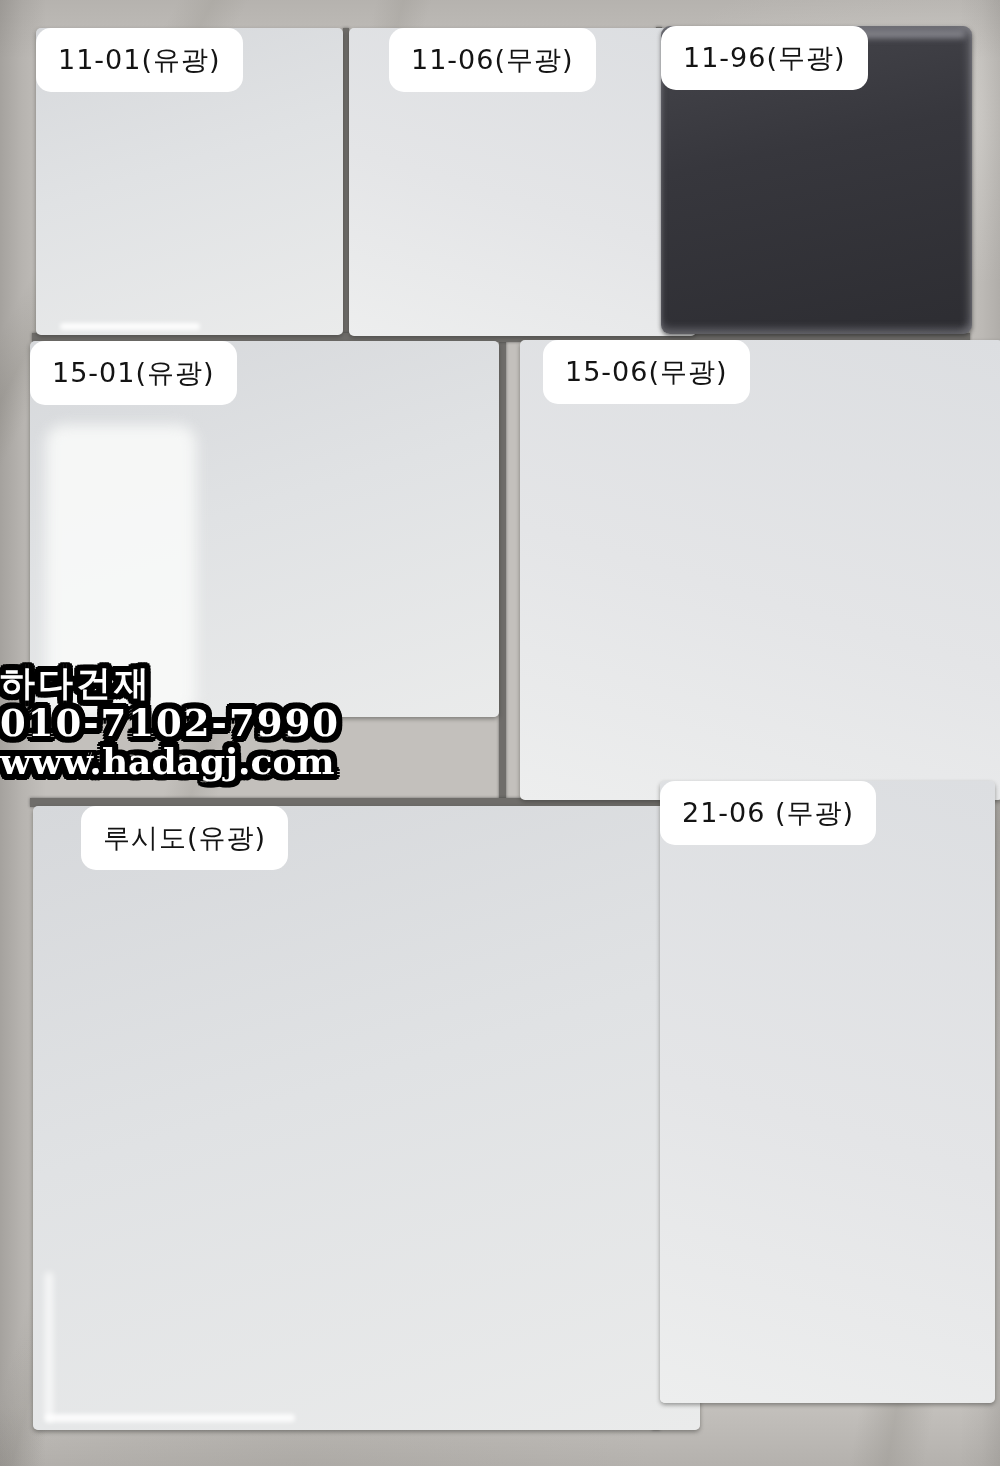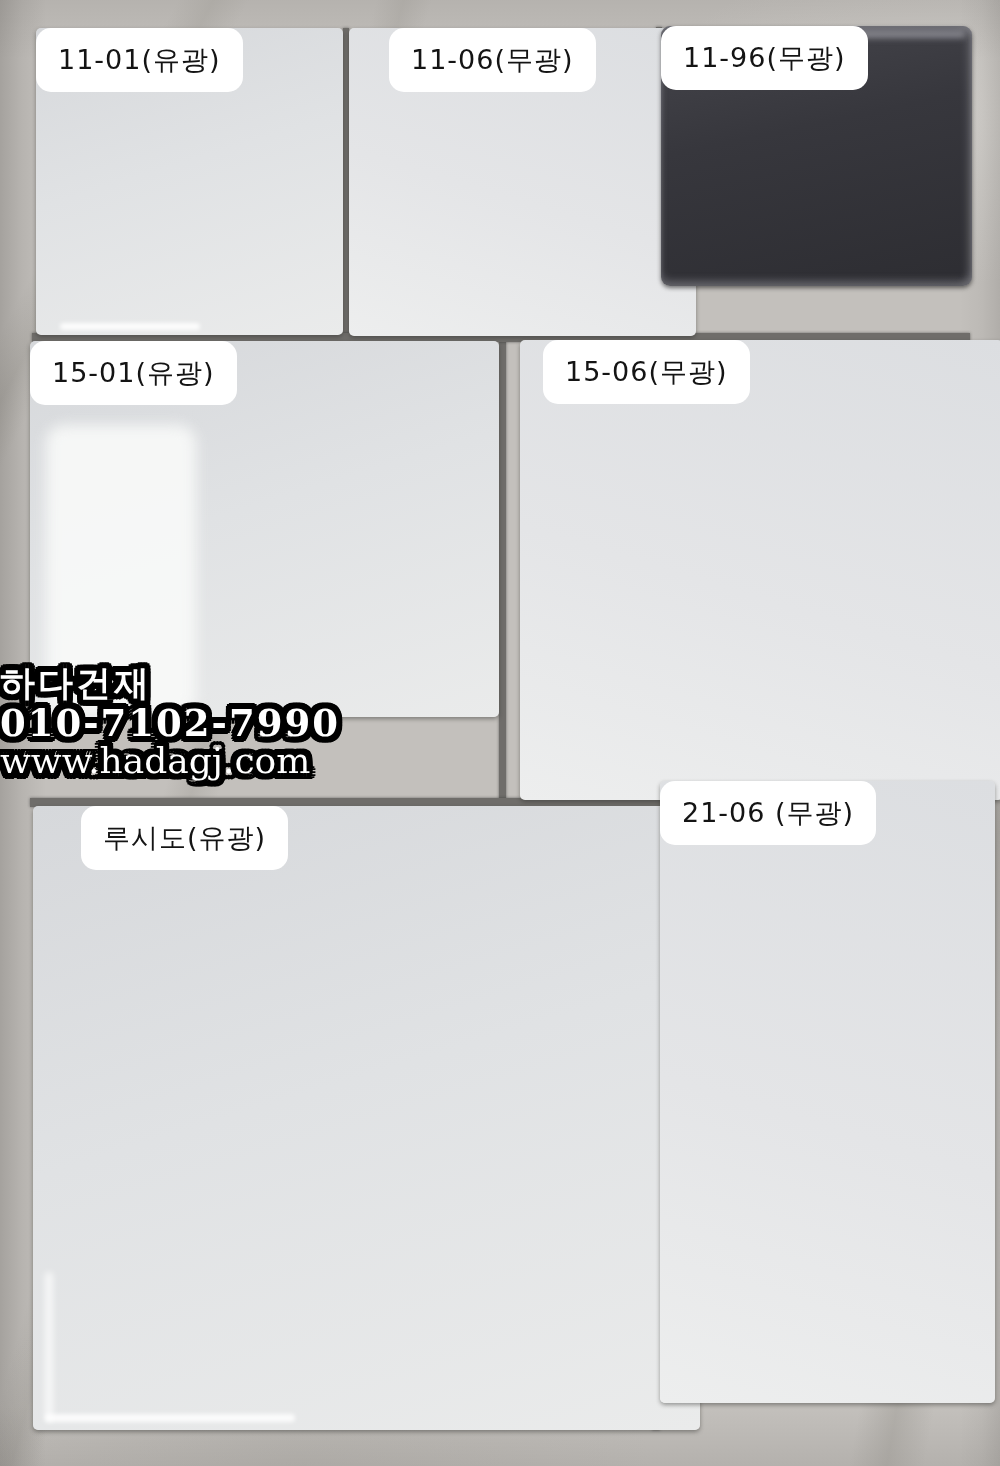--- a/index.html
+++ b/index.html
@@ -67,39 +67,39 @@
          background:rgba(248,249,248,.9);filter:blur(7px);}
   .hl-t6a{left:12px;bottom:8px;width:250px;height:8px;border-radius:4px;
           background:rgba(255,255,255,.85);filter:blur(2px);}
   .hl-t6b{left:12px;bottom:8px;width:8px;height:150px;border-radius:4px;
           background:rgba(255,255,255,.7);filter:blur(3px);}
   .hl-t3{right:6px;top:4px;width:120px;height:8px;border-radius:4px;
          background:rgba(210,210,218,.5);filter:blur(3px);}
 
   .t1{left:36px;top:28px;width:307px;height:307px;}
   .t2{left:349px;top:28px;width:307px;height:308px;padding-left:40px;}
-  .t3{left:661px;top:26px;width:311px;height:260px;}
+  .t3{left:661px;top:26px;width:311px;height:308px;}
   .t4{left:30px;top:341px;width:469px;height:376px;}
   .t5{left:520px;top:340px;width:460px;height:460px;padding-left:23px;}
   .t6{left:33px;top:806px;width:619px;height:624px;padding-left:48px;}
   .t7{left:660px;top:781px;width:335px;height:622px;}
 
   
   .wm{
     position:absolute;z-index:5;left:0;right:0;top:664px;
     text-align:left;color:#ffffff;
     text-shadow:
       -5px -5px 0 #000, 5px -5px 0 #000, -5px 5px 0 #000, 5px 5px 0 #000,
       -6px 0 0 #000, 6px 0 0 #000, 0 -6px 0 #000, 0 6px 0 #000,
       -3px -6px 0 #000, 3px -6px 0 #000, -3px 6px 0 #000, 3px 6px 0 #000,
       -6px -3px 0 #000, 6px -3px 0 #000, -6px 3px 0 #000, 6px 3px 0 #000;
   }
   .wm-co{font-size:35px;font-weight:bold;letter-spacing:3px;line-height:38px;}
   .wm-ph{font-family:"DejaVu Serif","Liberation Serif",serif;font-size:37px;font-weight:bold;letter-spacing:2px;line-height:38px;margin-top:2px;}
-  .wm-web{font-family:"DejaVu Serif","Liberation Serif",serif;font-size:36px;font-weight:normal;line-height:38px;}
+  .wm-web{font-family:"DejaVu Serif","Liberation Serif",serif;font-size:36px;font-weight:bold;line-height:38px;}
 </style>
 </head>
 <body>
 
 <div class="photo">
 
   <div class="marble"></div>
 
   <div class="grout g-v1"></div>
   <div class="grout g-v2"></div>

